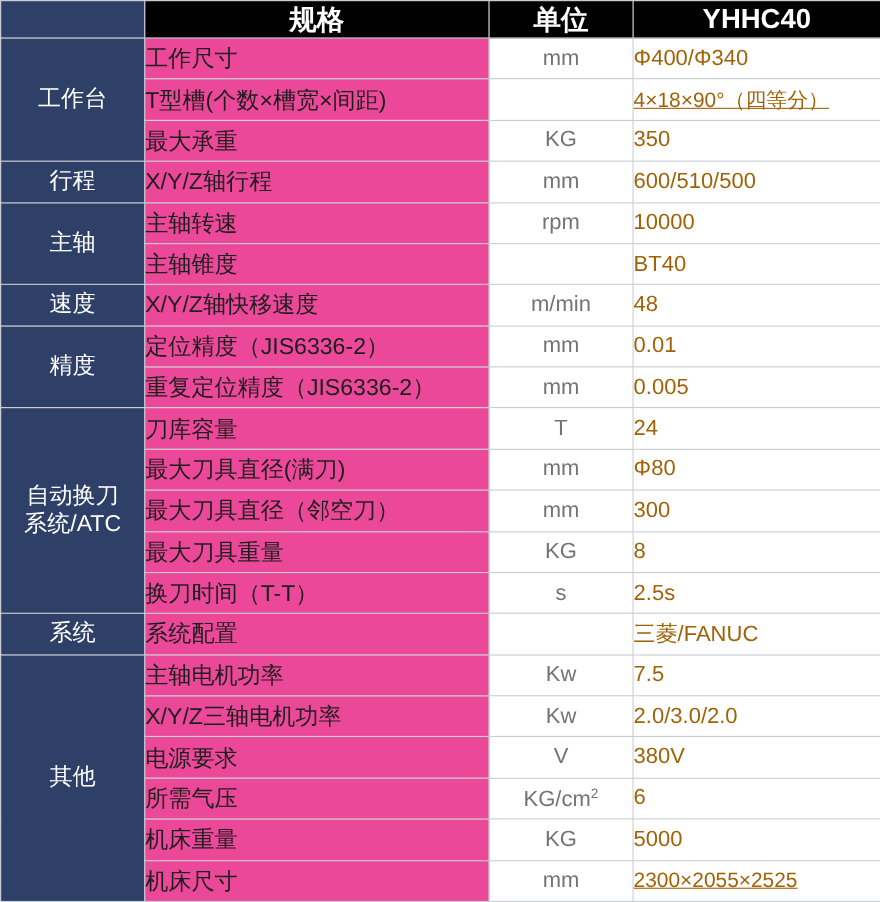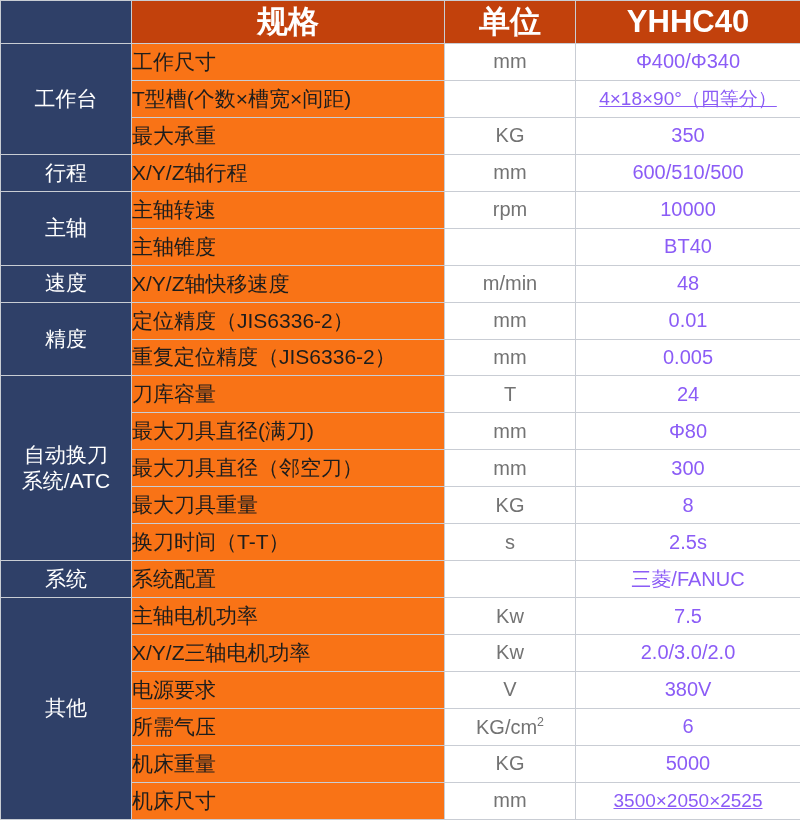--- a/index.html
+++ b/index.html
@@ -17,23 +17,23 @@
     border-collapse: collapse;
     table-layout: fixed;
   }
   #spec-table td, #spec-table th {
     border: 1px solid #c9cdd4;
     padding: 0;
     margin: 0;
   }
   
   .hdr {
-    background: #c2410c;
+    background: #000000;
     color: #ffffff;
-    font-size: 31px;
+    font-size: 25px;
     font-weight: bold;
     text-align: center;
     vertical-align: middle;
     height: 24px;
     border: 1px solid #2f4068;
   }
   .hdr-corner {
     background: #2f4068;
     border: 1px solid #2f4068;
   }
@@ -46,40 +46,40 @@
     text-align: center;
     vertical-align: middle;
     border-left: 1px solid #2f4068;
     border-right: 1px solid #c9cdd4;
     border-top: 1px solid #ffffff;
     border-bottom: 1px solid #ffffff;
     line-height: 1.25;
   }
   
   .name {
-    background: #f97316;
+    background: #ec4899;
     color: #1d1d1d;
     font-size: 21px;
     text-align: left;
     vertical-align: middle;
     padding-left: 10px;
     white-space: nowrap;
   }
   .unit {
     background: #ffffff;
     color: #737373;
     font-size: 20px;
     text-align: center;
     vertical-align: middle;
   }
   .val {
     background: #ffffff;
-    color: #8b5cf6;
+    color: #a16207;
     font-size: 20px;
-    text-align: center;
+    text-align: left;
     vertical-align: middle;
     white-space: nowrap;
   }
   .val.small { font-size: 19px; text-decoration: underline; }
   sup { font-size: 0.62em; vertical-align: super; }
   colgroup .c1 { width: 131px; }
   colgroup .c2 { width: 313px; }
   colgroup .c3 { width: 131px; }
   colgroup .c4 { width: 225px; }
 </style>
@@ -214,16 +214,16 @@
       <td class="val">6</td>
     </tr>
     <tr>
       <td class="name">机床重量</td>
       <td class="unit">KG</td>
       <td class="val">5000</td>
     </tr>
     <tr>
       <td class="name">机床尺寸</td>
       <td class="unit">mm</td>
-      <td class="val small">3500×2050×2525</td>
+      <td class="val small">2300×2055×2525</td>
     </tr>
   </tbody>
 </table>
 
 </body></html>

